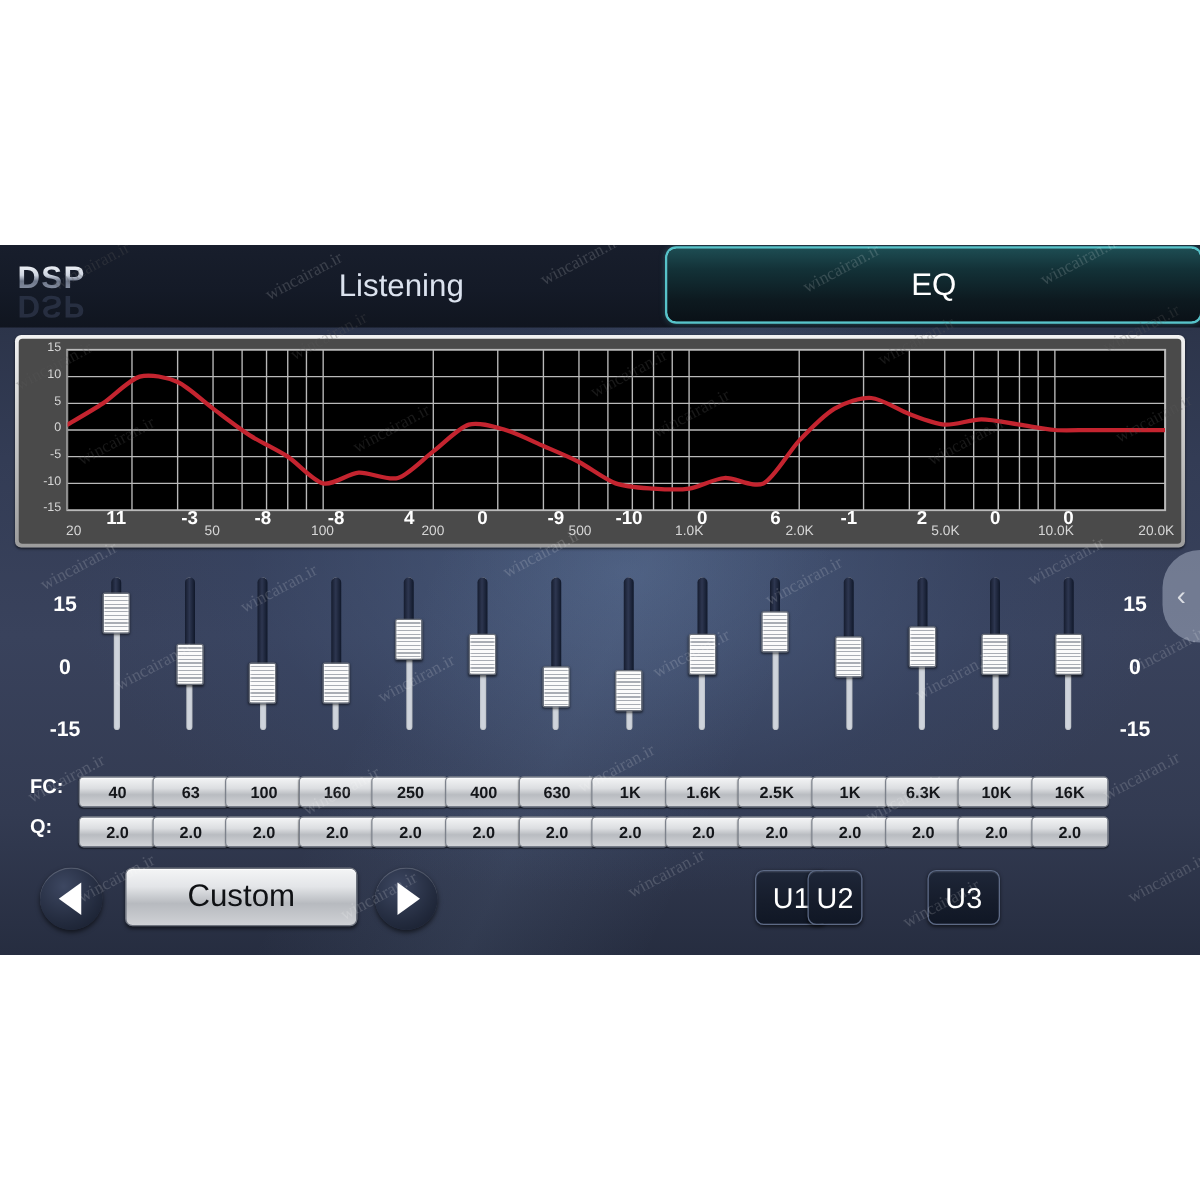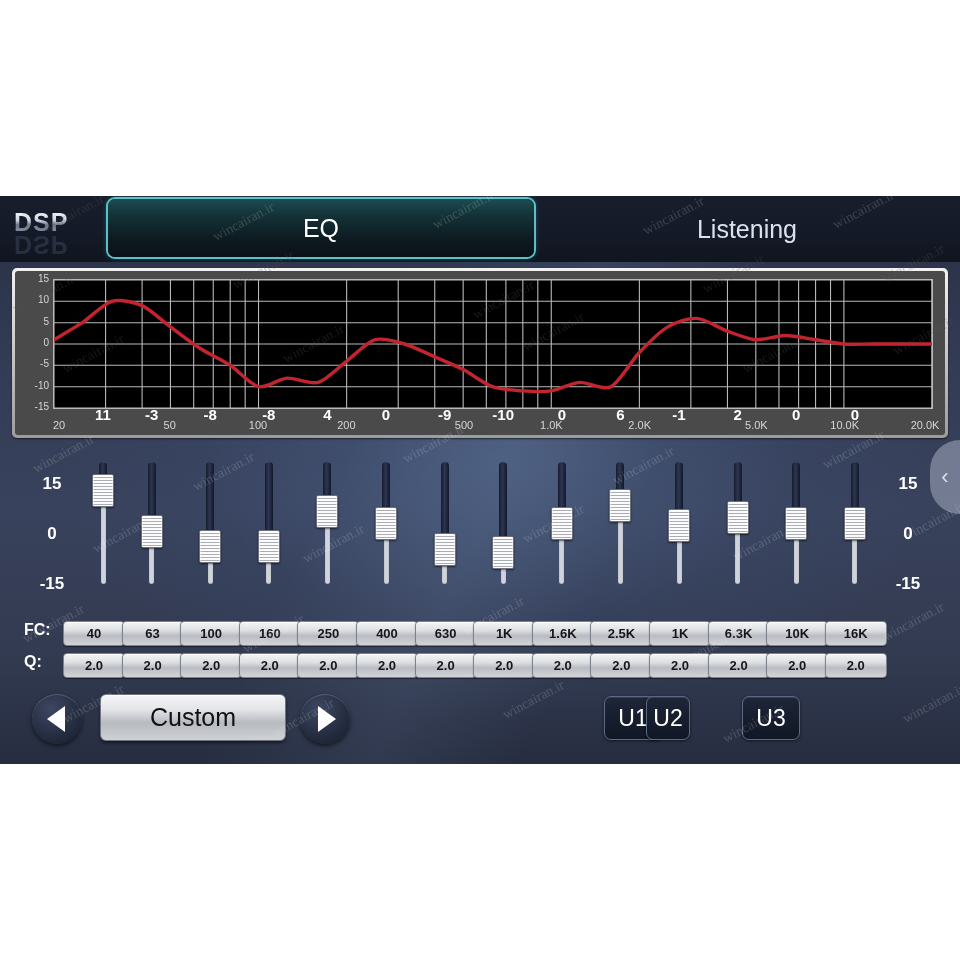--- a/index.html
+++ b/index.html
@@ -181,25 +181,25 @@
 
 <div id="page">
 
   <div id="app">
 
     <div id="tabbar">
       <div id="logo">
         <span class="logo-txt">DSP</span>
         <span class="logo-refl">DSP</span>
       </div>
+      <div class="tab">
+        <span>Listening</span>
+      </div>
       <div class="tab active">
         <span>EQ</span>
-      </div>
-      <div class="tab">
-        <span>Listening</span>
       </div>
     </div>
 
     <div id="graph-wrap">
       <div id="graph-inner">
         <div id="ylabels">
             <div class="ylab" style="top: 3px;">15</div>
             <div class="ylab" style="top: 24.3333px;">10</div>
             <div class="ylab" style="top: 45.6667px;">5</div>
             <div class="ylab" style="top: 67px;">0</div>
@@ -264,21 +264,21 @@
     </div>
 
     <div id="sliders">
       <div class="scale l s15">15</div>
       <div class="scale l s0">0</div>
       <div class="scale l sm15">-15</div>
       <div class="scale r s15">15</div>
       <div class="scale r s0">0</div>
       <div class="scale r sm15">-15</div>
       <div id="chan-host">
-          <div class="chan" style="left: 74px;">
+          <div class="chan" style="left: 64px;">
             <div class="chan-val">11</div>
             <div class="track"></div>
             <div class="track-top" style="height: 25.8667px;"></div>
             <div class="thumb" style="top: 27.8667px;"></div>
           </div>
           <div class="chan" style="left: 122.6px;">
             <div class="chan-val">-3</div>
             <div class="track"></div>
             <div class="track-top" style="height: 67.4px;"></div>
             <div class="thumb" style="top: 69.4px;"></div>

